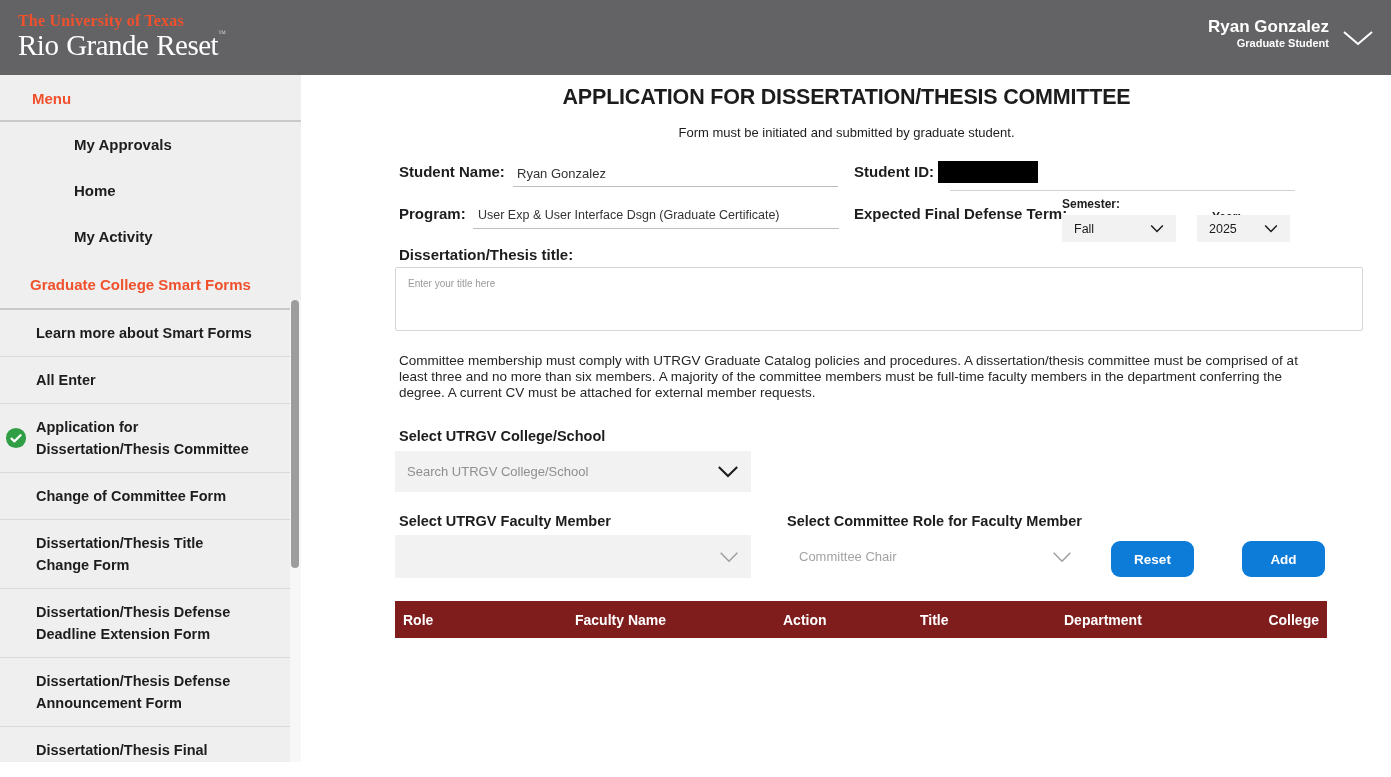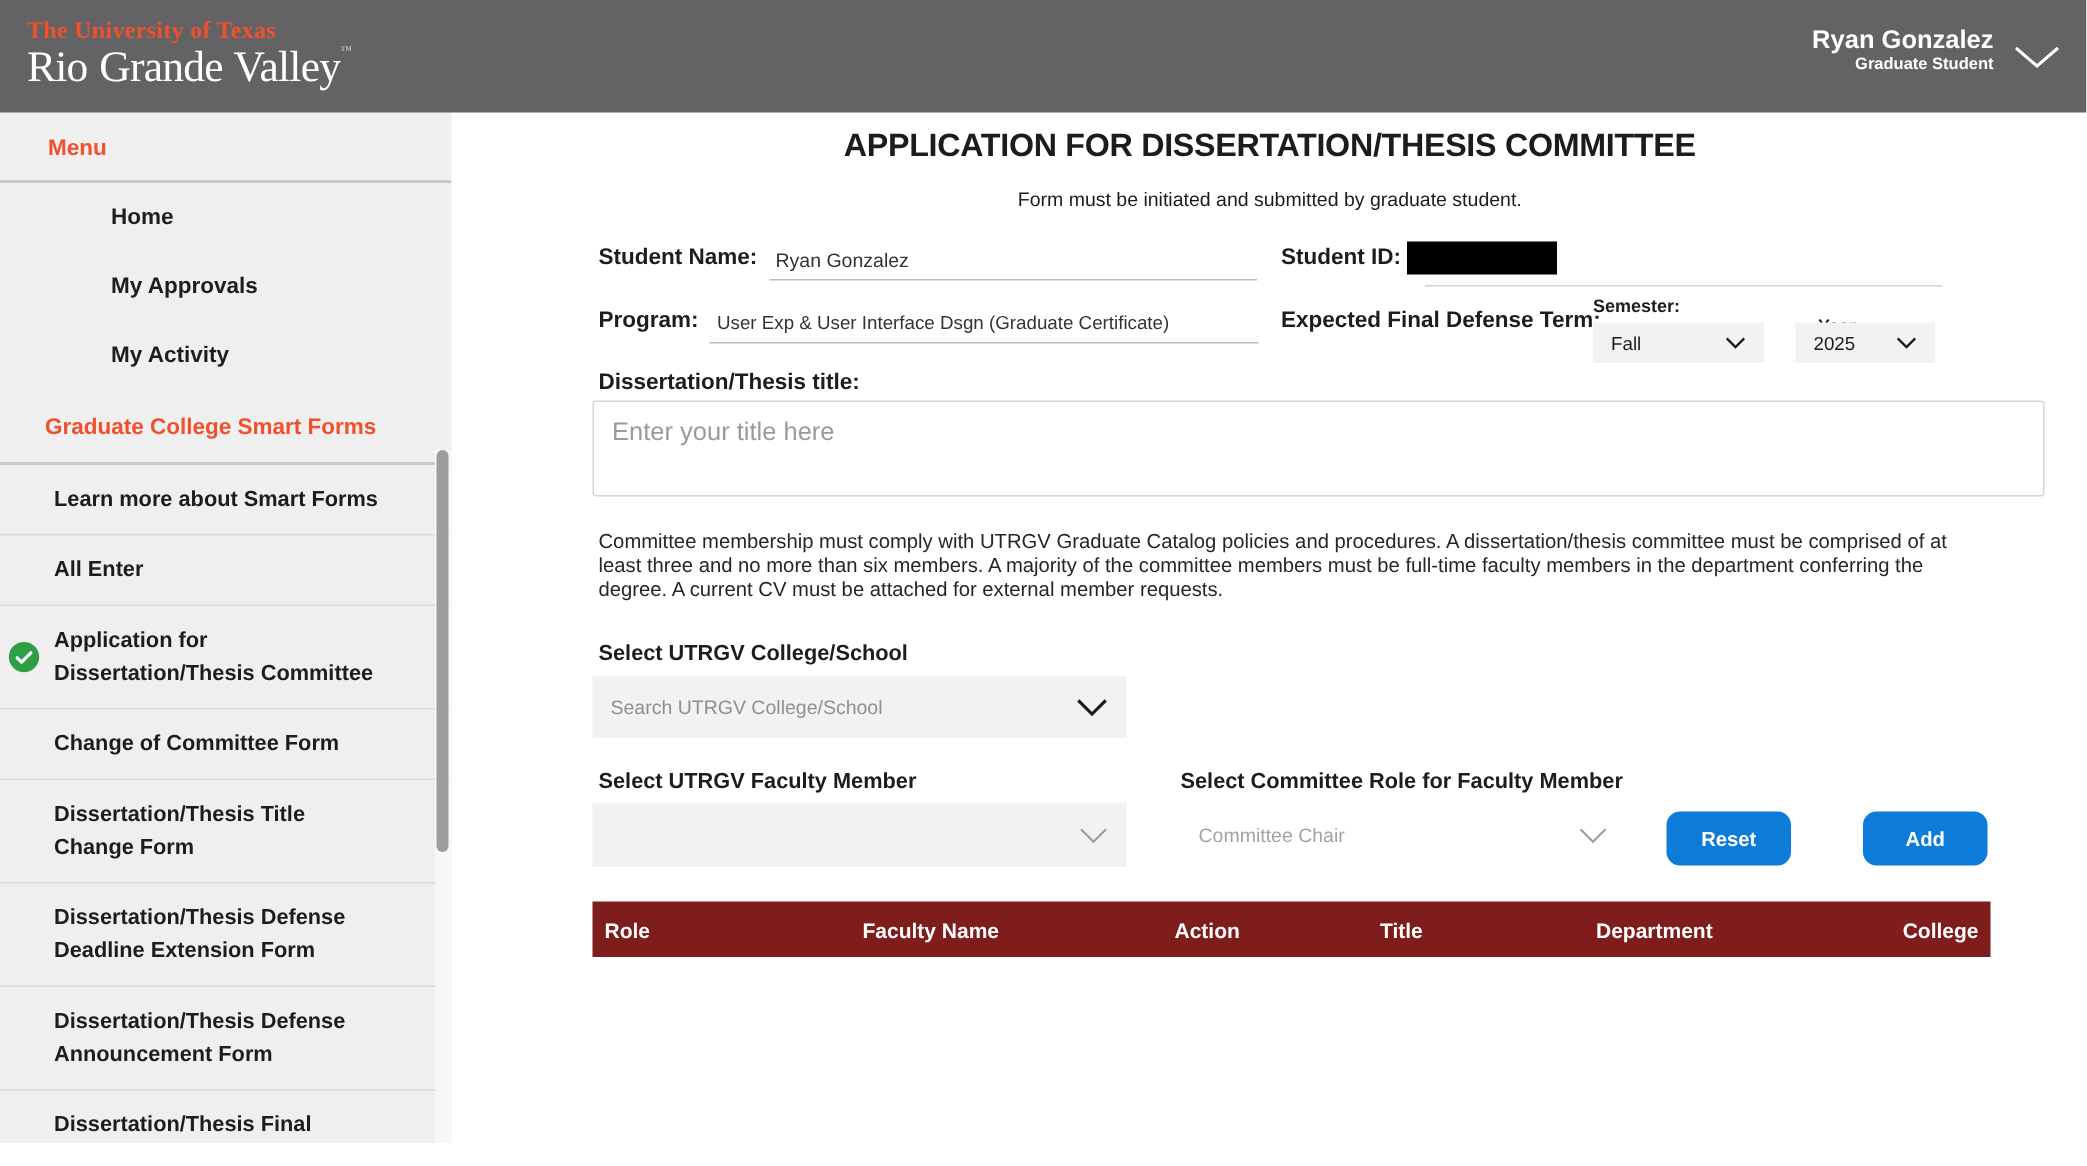--- a/index.html
+++ b/index.html
@@ -50,21 +50,21 @@
   .dd-text { font-size:13px; color:#1b1b1b; }
   .dd-placeholder { font-size:13px; color:#8f8f8f; }
   .chev { flex:none; }
 
   .dd-semester { left:760px; top:140px; width:114px; height:27px; }
   .dd-year { left:895px; top:140px; width:93px; height:27px; }
   .dd-college { left:93px; top:376px; width:356px; height:41px; }
   .dd-faculty { left:93px; top:460px; width:356px; height:43px; }
   .dd-role { left:485px; top:460px; width:297px; height:43px;gap:12px; }
 
-  .title-textarea { position:absolute; left:93px; top:192px; width:968px; height:64px; border:1px solid #d6d6d6; border-radius:2px; resize:none; font-family:"Liberation Sans", sans-serif; font-size:17px; color:#333; padding:10px 12px; outline:none; }
+  .title-textarea { position:absolute; left:93px; top:192px; width:968px; height:64px; border:1px solid #d6d6d6; border-radius:2px; resize:none; font-family:"Liberation Sans", sans-serif; font-size:10px; color:#333; padding:10px 12px; outline:none; }
   .title-textarea::placeholder { color:#9a9a9a; }
 
   .policy { position:absolute; left:97px; top:278px; width:902px; font-size:13.5px; line-height:16px; color:#262626; }
 
   .sel-label { position:absolute; font-size:14.5px; font-weight:bold; color:#1d1d1f; white-space:nowrap; }
 
   .btn { position:absolute; width:83px; height:36px; border:none; border-radius:9px; background:#0d7bd8; color:#ffffff; font-family:"Liberation Sans", sans-serif; font-size:13.5px; font-weight:bold; cursor:pointer; display:flex; align-items:center; justify-content:center; }
   .btn-reset { left:809px; top:466px; }
   .btn-add { left:940px; top:466px; }
 
@@ -72,37 +72,37 @@
   .table-header { display:grid; grid-template-columns:172px 208px 137px 144px 200px 1fr; align-items:center; height:37px; background:#7f1d1d; color:#ffffff; font-weight:bold; font-size:14px; padding:0 8px; }
   .table-header .th:last-child { text-align:right; }
   .table-body { height:139px; background:#ffffff; }
 </style>
 </head>
 <body>
 
 <div class="header">
   <div class="logo">
     <div class="logo-line1">The University of Texas</div>
-    <div class="logo-line2"><span>Rio Grande Valley</span><span class="logo-tm">™</span></div>
+    <div class="logo-line2"><span>Rio Grande Reset</span><span class="logo-tm">™</span></div>
   </div>
   <div class="user-block">
     <div class="user-name">Ryan Gonzalez</div>
     <div class="user-role">Graduate Student</div>
   </div>
   <svg class="user-chevron" viewBox="0 0 34 20">
       <path d="M3 4 L17 16 L31 4" fill="none" stroke="currentColor" stroke-width="2"></path>
     </svg>
 </div>
 
 <div class="sidebar">
   <div class="menu-title">Menu</div>
   <div class="divider-strong"></div>
 
+  <div class="menu-item"><span>My Approvals</span></div>
   <div class="menu-item"><span>Home</span></div>
-  <div class="menu-item"><span>My Approvals</span></div>
   <div class="menu-item"><span>My Activity</span></div>
 
   <div class="section-title">Graduate College Smart Forms</div>
   <div class="divider-strong"></div>
 
   <div class="form-list">
     <div class="form-item"><span>Learn more about Smart Forms</span></div>
     <div class="form-item"><span>All Enter</span></div>
     <div class="form-item">
       <span class="check-wrap">

